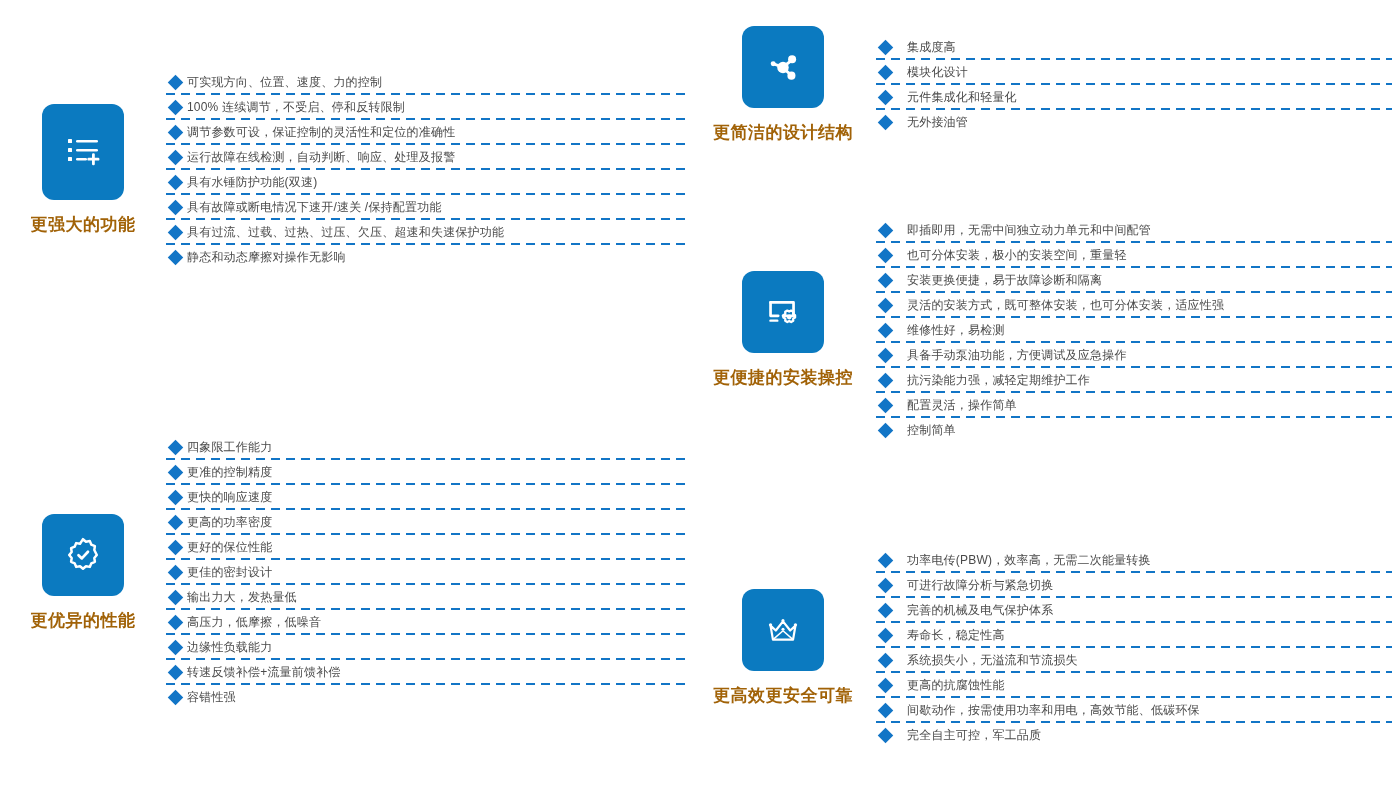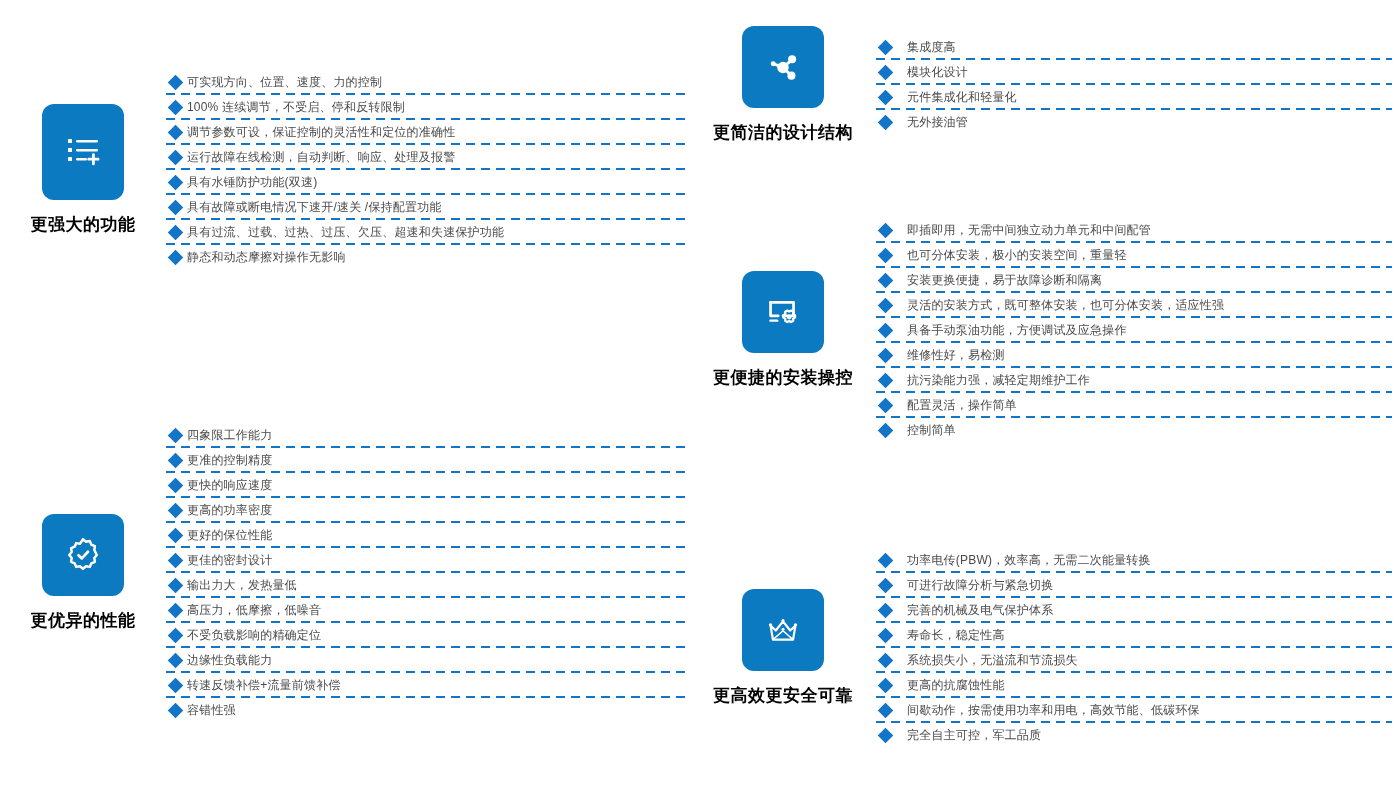--- a/index.html
+++ b/index.html
@@ -71,21 +71,21 @@
     flex: none;
   }
   .badge-icon.tall {
     height: 96px;
   }
   .badge-icon svg { display: block; }
   .badge-caption {
     margin-top: 13px;
     font-size: 17px;
     font-weight: bold;
-    color: #000000;
+    color: #a16207;
     letter-spacing: 0.5px;
     white-space: nowrap;
     text-align: center;
   }
 
   
   .items {
     flex: 1 1 auto;
     display: flex;
     flex-direction: column;
@@ -313,27 +313,20 @@
           <div class="item">
             <div class="item-row">
               <span class="bullet"></span>
               <span class="item-text">高压力，低摩擦，低噪音</span>
             </div>
             <div class="dashrule"></div>
           </div>
           <div class="item">
             <div class="item-row">
               <span class="bullet"></span>
-              <span class="item-text">不受负载影响的精确定位</span>
-            </div>
-            <div class="dashrule"></div>
-          </div>
-          <div class="item">
-            <div class="item-row">
-              <span class="bullet"></span>
               <span class="item-text">边缘性负载能力</span>
             </div>
             <div class="dashrule"></div>
           </div>
           <div class="item">
             <div class="item-row">
               <span class="bullet"></span>
               <span class="item-text">转速反馈补偿+流量前馈补偿</span>
             </div>
             <div class="dashrule"></div>
@@ -447,28 +440,28 @@
           <div class="item">
             <div class="item-row">
               <span class="bullet"></span>
               <span class="item-text">灵活的安装方式，既可整体安装，也可分体安装，适应性强</span>
             </div>
             <div class="dashrule"></div>
           </div>
           <div class="item">
             <div class="item-row">
               <span class="bullet"></span>
+              <span class="item-text">维修性好，易检测</span>
+            </div>
+            <div class="dashrule"></div>
+          </div>
+          <div class="item">
+            <div class="item-row">
+              <span class="bullet"></span>
               <span class="item-text">具备手动泵油功能，方便调试及应急操作</span>
-            </div>
-            <div class="dashrule"></div>
-          </div>
-          <div class="item">
-            <div class="item-row">
-              <span class="bullet"></span>
-              <span class="item-text">维修性好，易检测</span>
             </div>
             <div class="dashrule"></div>
           </div>
           <div class="item">
             <div class="item-row">
               <span class="bullet"></span>
               <span class="item-text">抗污染能力强，减轻定期维护工作</span>
             </div>
             <div class="dashrule"></div>
           </div>

